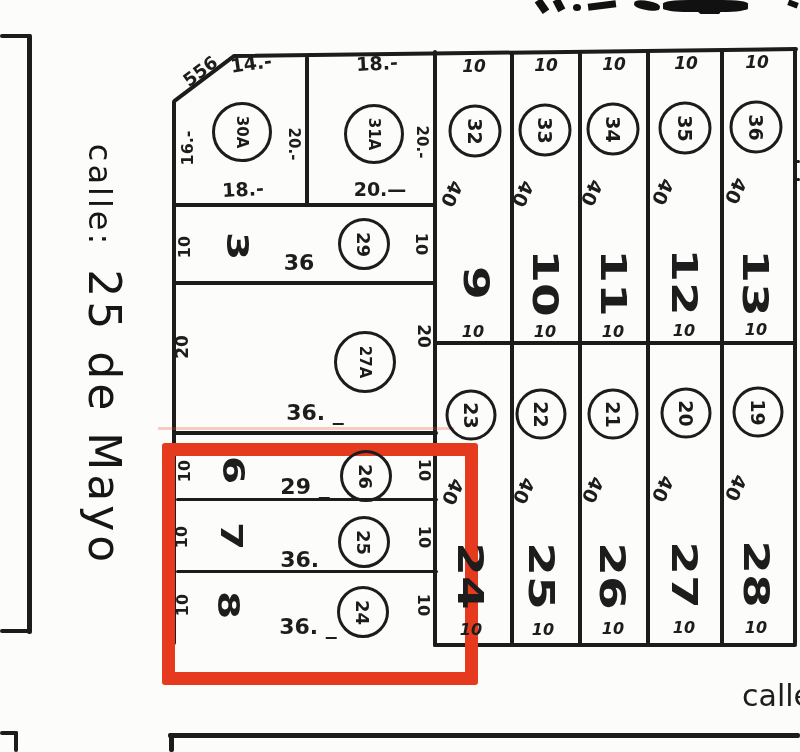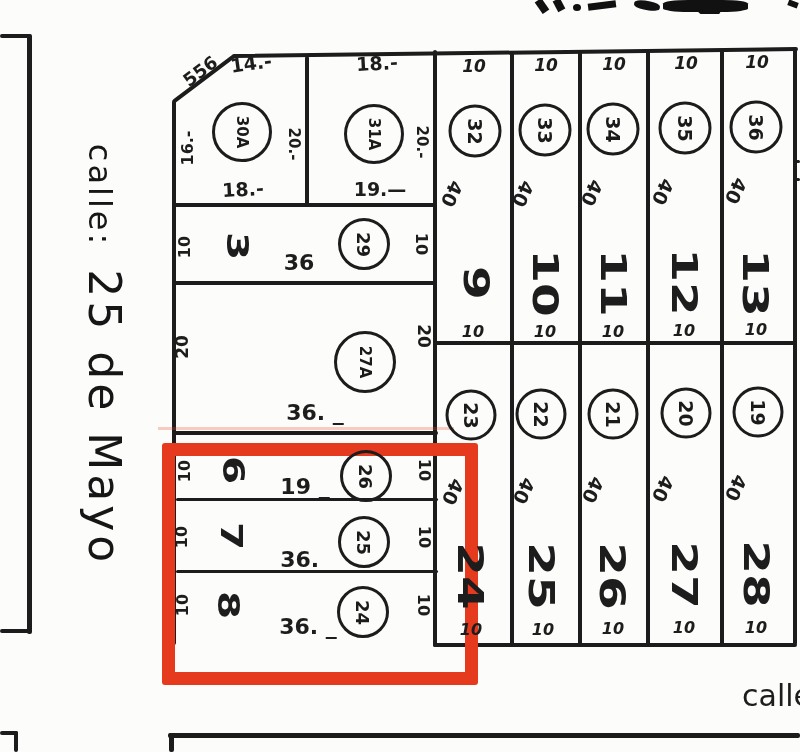--- a/index.html
+++ b/index.html
@@ -80,42 +80,42 @@
   <span class="lbl rn8" style="left:251px;top:63px;font-size:19px;">14.-</span>
   <span class="lbl rn90" style="left:187px;top:148px;font-size:16px;">16.-</span>
   <span class="lbl r90" style="left:294px;top:144px;font-size:15px;">20.-</span>
   <span class="lbl rn3" style="left:243px;top:189px;font-size:19px;">18.-</span>
 
   <div class="circ" style="left:374px;top:134px;width:54px;height:54px;">
     <span style="font-size:15px;">31A</span>
   </div>
   <span class="lbl rn3" style="left:377px;top:63px;font-size:19px;">18.-</span>
   <span class="lbl r90" style="left:422px;top:142px;font-size:15px;">20.-</span>
-  <span class="lbl r0" style="left:380px;top:189px;font-size:19px;">19.—</span>
+  <span class="lbl r0" style="left:380px;top:189px;font-size:19px;">20.—</span>
 
   <span class="lbl rn90" style="left:184px;top:247px;font-size:16px;">10</span>
   <span class="lbl lotr" style="left:237px;top:246px;font-size:30px;">3</span>
   <span class="lbl r0" style="left:299px;top:262px;font-size:22px;">36</span>
   <div class="circ" style="left:364px;top:244px;width:46px;height:46px;">
     <span style="font-size:18px;">29</span>
   </div>
   <span class="lbl r90" style="left:421px;top:244px;font-size:16px;">10</span>
 
   <span class="lbl rn90" style="left:182px;top:347px;font-size:17px;">20</span>
   <div class="circ" style="left:365px;top:362px;width:56px;height:56px;">
     <span style="font-size:15px;">27A</span>
   </div>
   <span class="lbl r90" style="left:424px;top:336px;font-size:17px;">20</span>
   <span class="lbl r0" style="left:315px;top:412px;font-size:22px;">36. _</span>
 
   <div id="redrect" style="left:162px;top:443px;width:290px;height:216px;"></div>
 
   <span class="lbl rn90" style="left:184px;top:471px;font-size:16px;">10</span>
   <span class="lbl lotr" style="left:233px;top:470px;font-size:30px;">6</span>
-  <span class="lbl r0" style="left:305px;top:486px;font-size:22px;">19 _</span>
+  <span class="lbl r0" style="left:305px;top:486px;font-size:22px;">29 _</span>
   <div class="circ" style="left:366px;top:476px;width:46px;height:46px;">
     <span style="font-size:18px;">26</span>
   </div>
   <span class="lbl r90" style="left:424px;top:470px;font-size:16px;">10</span>
 
   <span class="lbl rn90" style="left:181px;top:537px;font-size:16px;">10</span>
   <span class="lbl lotr" style="left:231px;top:536px;font-size:30px;">7</span>
   <span class="lbl r0" style="left:309px;top:559px;font-size:22px;">36. _</span>
   <div class="circ" style="left:364px;top:542px;width:46px;height:46px;">
     <span style="font-size:18px;">25</span>

